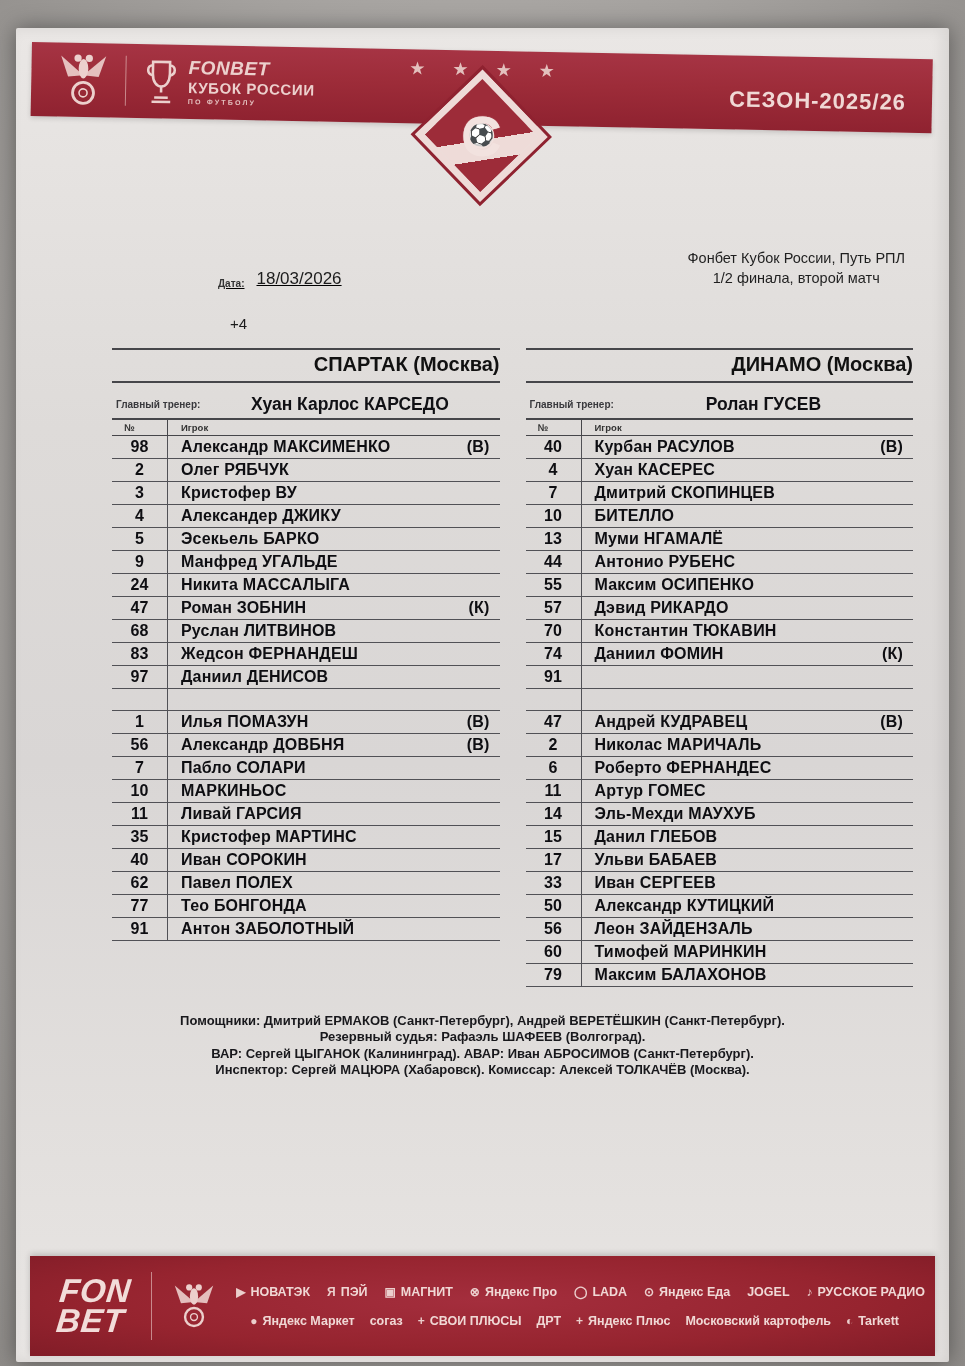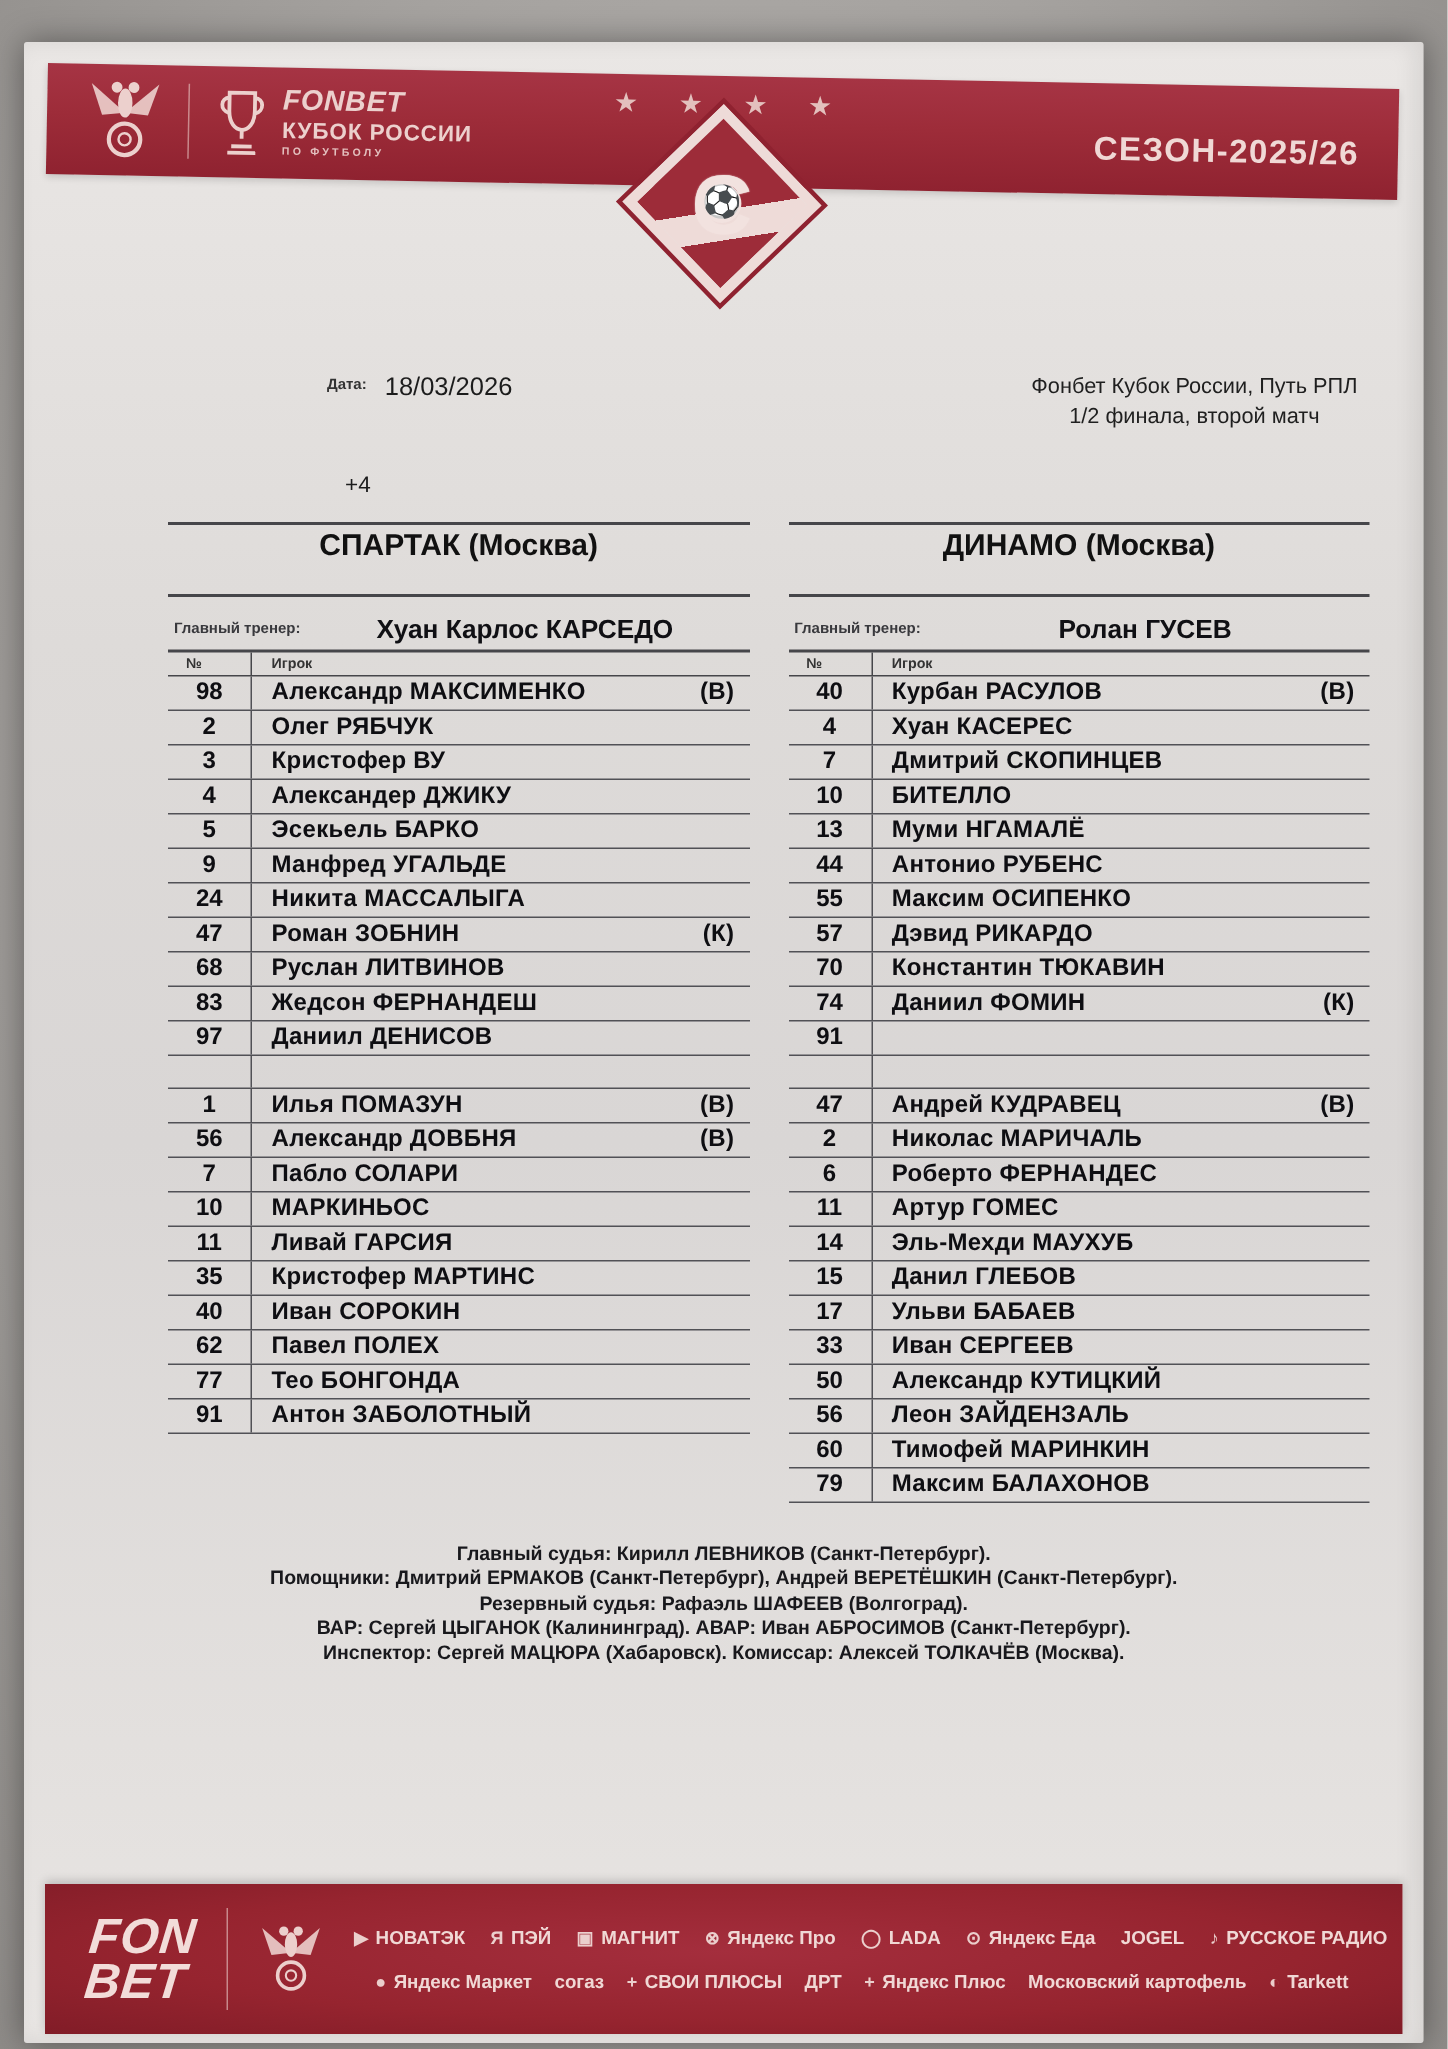--- a/index.html
+++ b/index.html
@@ -47,31 +47,31 @@
     transform:rotate(-45deg);font-size:56px;font-weight:800;color:#f2e2df;
     text-shadow:0 0 1px #f2e2df;
   }
   .diamond-ball{
     position:absolute;left:50%;top:50%;transform:translate(-50%,-50%) rotate(-45deg);
     width:26px;height:26px;border-radius:50%;background:#f2e2df;color:#20202a;
     font-size:21px;line-height:26px;text-align:center;
   }
   
   .date-row{display:flex;margin:132px 44px 0 202px;}
-  .date-left{display:flex;gap:12px;align-items:flex-start;}
+  .date-left{display:flex;gap:12px;align-items:flex-end;text-decoration:underline;}
   .date-label{font-size:10px;font-weight:700;color:#333;margin-top:3px;}
   .date-value{font-size:17px;color:#1c1c1c;}
   .tz{font-size:15px;color:#1c1c1c;margin:26px 0 0 214px;}
   .meta-right{margin-left:auto;text-align:center;font-size:14.5px;line-height:1.4;color:#1f1f1f;}
   
   .teams{display:flex;gap:26px;margin:16px 36px 0 96px;}
   .team{flex:1;min-width:0;}
   .team-name{
-    text-align:center;font-size:20px;font-weight:700;color:#111;
-    border-top:2px solid #46464a;border-bottom:2px solid #46464a;padding:3px 0 20px;
+    text-align:right;font-size:20px;font-weight:700;color:#111;
+    border-top:2px solid #46464a;border-bottom:2px solid #46464a;padding:3px 0 5px;
   }
   .coach-row{display:flex;align-items:center;padding:11px 0 3px;border-bottom:2px solid #46464a;}
   .coach-label{font-size:10px;font-weight:700;color:#39393d;padding-left:4px;}
   .coach-name{flex:1;text-align:center;font-size:17.5px;font-weight:700;color:#101014;}
   .cols-header{display:flex;font-size:9.5px;font-weight:700;color:#333;border-bottom:1.5px solid #46464a;}
   .num-h{width:56px;border-right:1.5px solid #46464a;padding:2px 0 2px 12px;box-sizing:border-box;}
   .player-h{padding:2px 0 2px 13px;}
   .prow{display:flex;align-items:stretch;height:22px;border-bottom:1.4px solid #515156;font-size:16px;font-weight:700;color:#0e0e12;}
   .pnum{width:56px;border-right:1.4px solid #515156;text-align:center;line-height:22px;box-sizing:border-box;}
   .pname{flex:1;display:flex;align-items:center;padding-left:13px;letter-spacing:.2px;white-space:nowrap;}
@@ -540,21 +540,20 @@
               <span class="ptag"></span>
             </div>
           </div>
         </div>
     </div>
 
   </div>
 
   <div class="officials">
 
-      <div>Главный судья: Кирилл ЛЕВНИКОВ (Санкт-Петербург).</div>
 
       <div>Помощники: Дмитрий ЕРМАКОВ (Санкт-Петербург), Андрей ВЕРЕТЁШКИН (Санкт-Петербург).</div>
 
       <div>Резервный судья: Рафаэль ШАФЕЕВ (Волгоград).</div>
 
       <div>ВАР: Сергей ЦЫГАНОК (Калининград). АВАР: Иван АБРОСИМОВ (Санкт-Петербург).</div>
 
       <div>Инспектор: Сергей МАЦЮРА (Хабаровск). Комиссар: Алексей ТОЛКАЧЁВ (Москва).</div>
     </div>
 

